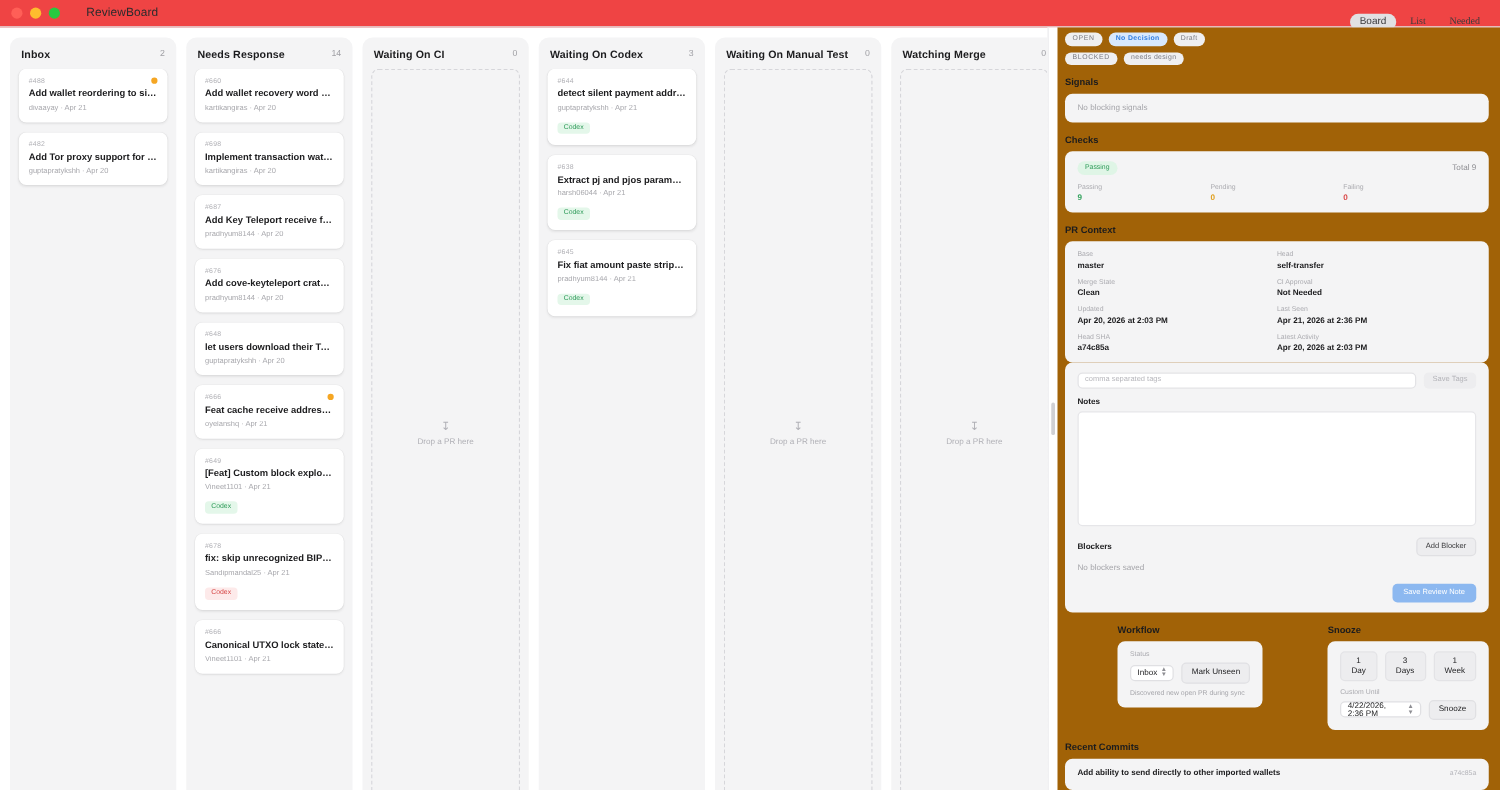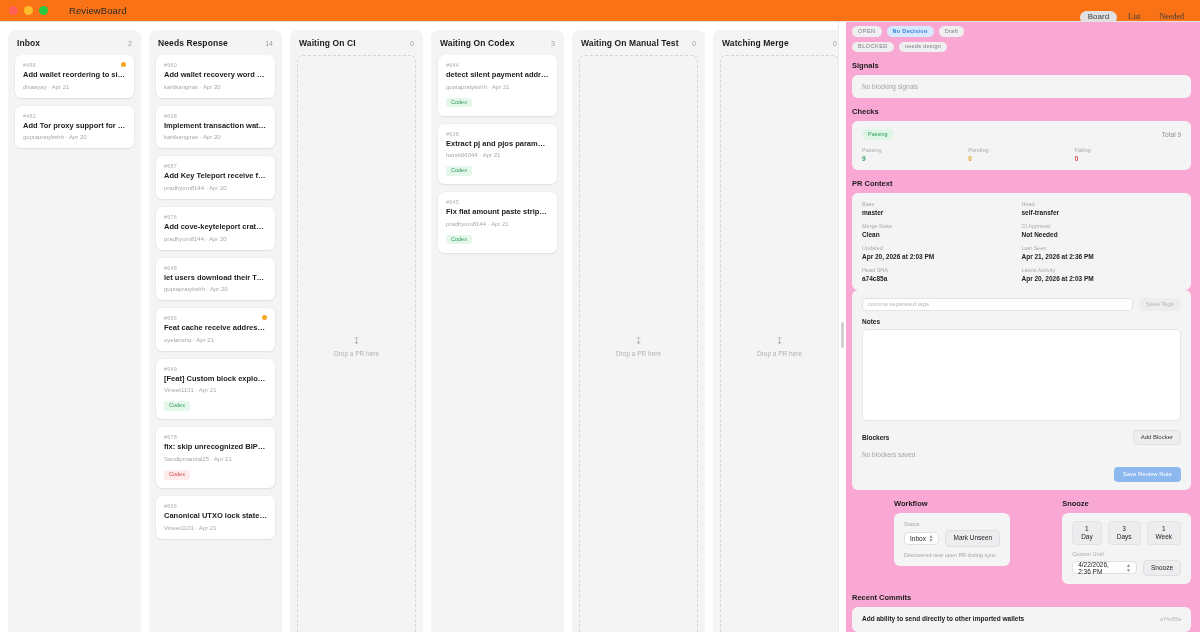--- a/index.html
+++ b/index.html
@@ -9,21 +9,21 @@
     font-family: "Liberation Sans", sans-serif;
     background: #ffffff;
     color: #1c1c1e;
     -webkit-font-smoothing: antialiased;
   }
   .app { width: 1200px; height: 632px; display: flex; flex-direction: column; }
 
   
   .titlebar {
     height: 22px; min-height: 22px;
-    background: #f97316;
+    background: #ef4444;
     border-bottom: 1px solid #e2e2e4;
     display: flex; align-items: center;
     padding: 0 9px;
     position: relative;
   }
   .traffic { display: flex; align-items: center; gap: 6px; }
   .dot { width: 9px; height: 9px; border-radius: 50%; }
   .dot.red { background: #ff5f57; }
   .dot.yellow { background: #febc2e; }
   .dot.green { background: #28c840; }
@@ -124,21 +124,21 @@
   }
   .rail .thumb {
     position: absolute; top: 300px; left: 2px;
     width: 3px; height: 26px; border-radius: 2px;
     background: #d0d0d4;
   }
 
   
   .detail {
     flex: 1;
-    background: #f9a8d4;
+    background: #a16207;
     padding: 0 9px 0 6px;
     overflow: hidden;
     position: relative;
   }
   .detail-inner { padding-top: 4px; }
 
   .chip-row { display: flex; flex-wrap: wrap; gap: 5px; margin-bottom: 5px; }
   .chip {
     font-size: 5.5px; padding: 2.5px 6px; border-radius: 8px;
     background: #efeff1; color: #7a7a80; line-height: 1;

